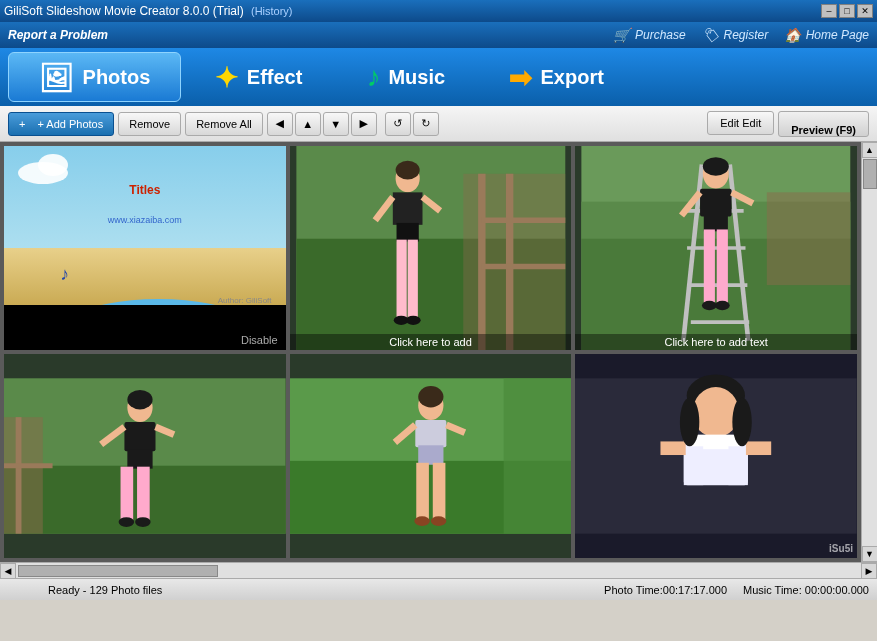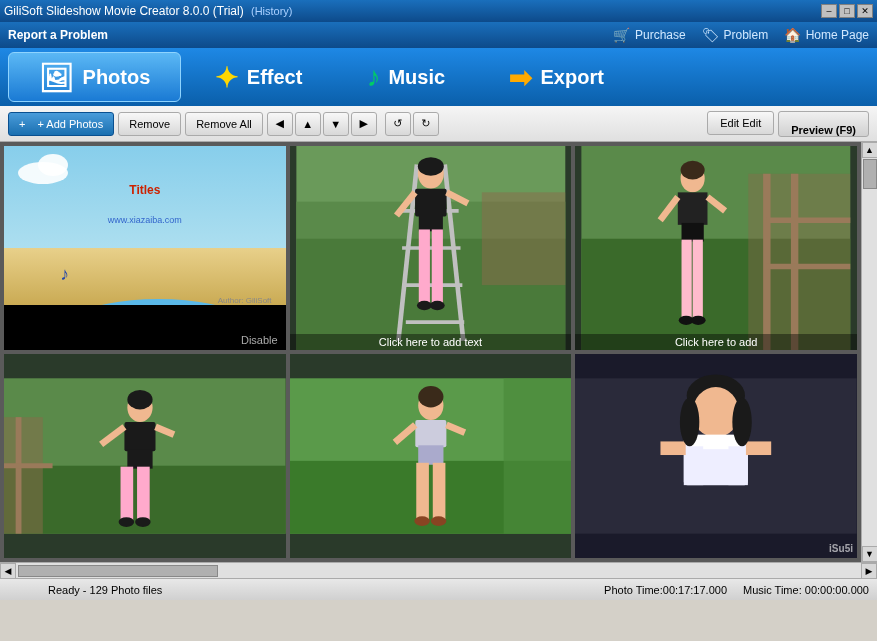--- a/index.html
+++ b/index.html
@@ -27,21 +27,21 @@
     #menu-bar {
       background: linear-gradient(to bottom, #1a6fbc, #0d4a8a);
       height: 26px;
       display: flex;
       align-items: center;
       padding: 0 8px;
       gap: 16px;
       color: white;
       font-size: 12px;
     }
-    #menu-bar .menu-item { color: #d0e8ff; cursor: pointer; display: flex; align-items: center; gap: 4px; }
+    #menu-bar .menu-item { color: #d0e8ff; cursor: pointer; display: flex; align-items: center; gap: 4px; font-style: italic; }
     #menu-bar .report-problem { font-weight: bold; color: white; margin-right: auto; }
 
     
     #nav-tabs {
       background: linear-gradient(to bottom, #1e88e5, #0a5faa);
       height: 58px;
       display: flex;
       align-items: center;
       padding: 4px 8px;
       gap: 4px;
@@ -258,21 +258,21 @@
 </div>
 
 <div id="menu-bar">
   <span class="menu-item report-problem">Report a Problem</span>
   <span class="menu-item">
     <span style="font-size:14px;">🛒</span>
     <span>Purchase</span>
   </span>
   <span class="menu-item">
     <span style="font-size:14px;">🏷</span>
-    <span>Problem</span>
+    <span>Register</span>
   </span>
   <span class="menu-item">
     <span style="font-size:14px;">🏠</span>
     <span>Home Page</span>
   </span>
 </div>
 
 <div id="nav-tabs">
   <div class="nav-tab active">
     <span class="tab-icon">🖼</span>
@@ -339,57 +339,20 @@
           <div style="position:absolute;top:34%;left:50%;transform:translateX(-50%);color:#3366cc;font-size:9px;white-space:nowrap;">www.xiazaiba.com</div>
 
           <div style="position:absolute;bottom:32%;left:20%;color:#2244aa;font-size:18px;">♪</div>
 
           <div style="position:absolute;bottom:22%;right:5%;color:#888;font-size:8px;margin-top:12px;">Author: GiliSoft</div>
 
           <div style="position:absolute;bottom:0;width:100%;height:22%;background:black;"></div>
         </div>
       </div>
       <div class="disable-label">Disable</div>
-    </div>
-
-    <div class="photo-cell" style="position:relative;overflow:hidden;background:#2a3a2a;">
-      <svg class="photo-svg" viewBox="0 0 290 220">
-
-        <rect width="290" height="220" fill="#6a9a5a"></rect>
-
-        <rect x="0" y="80" width="290" height="140" fill="#4a7a3a"></rect>
-        <rect x="0" y="60" width="290" height="40" fill="#5a8a4a"></rect>
-
-        <rect x="200" y="50" width="90" height="100" fill="#8a6a4a" opacity="0.5"></rect>
-
-        <line x1="130" y1="20" x2="110" y2="210" stroke="#c0c0c0" stroke-width="5"></line>
-        <line x1="160" y1="20" x2="180" y2="210" stroke="#c0c0c0" stroke-width="5"></line>
-        <line x1="112" y1="70" x2="175" y2="70" stroke="#c0c0c0" stroke-width="4"></line>
-        <line x1="114" y1="110" x2="177" y2="110" stroke="#c0c0c0" stroke-width="4"></line>
-        <line x1="116" y1="150" x2="179" y2="150" stroke="#c0c0c0" stroke-width="4"></line>
-        <line x1="118" y1="190" x2="181" y2="190" stroke="#c0c0c0" stroke-width="4"></line>
-
-        <ellipse cx="145" cy="30" rx="14" ry="16" fill="#f0b890"></ellipse>
-
-        <ellipse cx="145" cy="22" rx="14" ry="10" fill="#1a1a1a"></ellipse>
-
-        <rect x="128" y="46" width="34" height="30" fill="#1a1a1a" rx="2"></rect>
-
-        <line x1="128" y1="50" x2="108" y2="75" stroke="#f0b890" stroke-width="7"></line>
-        <line x1="162" y1="50" x2="185" y2="62" stroke="#f0b890" stroke-width="7"></line>
-
-        <rect x="132" y="74" width="26" height="18" fill="#1a1a1a"></rect>
-
-        <rect x="132" y="90" width="12" height="80" fill="#ffaacc"></rect>
-        <rect x="146" y="90" width="12" height="80" fill="#ffaacc"></rect>
-
-        <ellipse cx="138" cy="172" rx="8" ry="5" fill="#1a1a1a"></ellipse>
-        <ellipse cx="152" cy="172" rx="8" ry="5" fill="#1a1a1a"></ellipse>
-      </svg>
-      <div class="cell-caption">Click here to add text</div>
     </div>
 
     <div class="photo-cell" style="position:relative;overflow:hidden;background:#2a3a2a;">
       <svg class="photo-svg" viewBox="0 0 290 220">
         <rect width="290" height="220" fill="#5a8a4a"></rect>
         <rect x="0" y="100" width="290" height="120" fill="#3a6a2a"></rect>
 
         <rect x="180" y="30" width="110" height="190" fill="#8a6a4a" opacity="0.4"></rect>
         <line x1="200" y1="30" x2="200" y2="220" stroke="#9a7a5a" stroke-width="8"></line>
         <line x1="230" y1="30" x2="230" y2="220" stroke="#9a7a5a" stroke-width="8"></line>
@@ -404,20 +367,57 @@
         <rect x="108" y="83" width="24" height="20" fill="#111"></rect>
         <rect x="108" y="101" width="11" height="85" fill="#ffbbcc"></rect>
         <rect x="120" y="101" width="11" height="85" fill="#ffbbcc"></rect>
         <ellipse cx="113" cy="188" rx="8" ry="5" fill="#111"></ellipse>
         <ellipse cx="126" cy="188" rx="8" ry="5" fill="#111"></ellipse>
       </svg>
       <div class="cell-caption">Click here to add</div>
     </div>
 
     <div class="photo-cell" style="position:relative;overflow:hidden;background:#2a3a2a;">
+      <svg class="photo-svg" viewBox="0 0 290 220">
+
+        <rect width="290" height="220" fill="#6a9a5a"></rect>
+
+        <rect x="0" y="80" width="290" height="140" fill="#4a7a3a"></rect>
+        <rect x="0" y="60" width="290" height="40" fill="#5a8a4a"></rect>
+
+        <rect x="200" y="50" width="90" height="100" fill="#8a6a4a" opacity="0.5"></rect>
+
+        <line x1="130" y1="20" x2="110" y2="210" stroke="#c0c0c0" stroke-width="5"></line>
+        <line x1="160" y1="20" x2="180" y2="210" stroke="#c0c0c0" stroke-width="5"></line>
+        <line x1="112" y1="70" x2="175" y2="70" stroke="#c0c0c0" stroke-width="4"></line>
+        <line x1="114" y1="110" x2="177" y2="110" stroke="#c0c0c0" stroke-width="4"></line>
+        <line x1="116" y1="150" x2="179" y2="150" stroke="#c0c0c0" stroke-width="4"></line>
+        <line x1="118" y1="190" x2="181" y2="190" stroke="#c0c0c0" stroke-width="4"></line>
+
+        <ellipse cx="145" cy="30" rx="14" ry="16" fill="#f0b890"></ellipse>
+
+        <ellipse cx="145" cy="22" rx="14" ry="10" fill="#1a1a1a"></ellipse>
+
+        <rect x="128" y="46" width="34" height="30" fill="#1a1a1a" rx="2"></rect>
+
+        <line x1="128" y1="50" x2="108" y2="75" stroke="#f0b890" stroke-width="7"></line>
+        <line x1="162" y1="50" x2="185" y2="62" stroke="#f0b890" stroke-width="7"></line>
+
+        <rect x="132" y="74" width="26" height="18" fill="#1a1a1a"></rect>
+
+        <rect x="132" y="90" width="12" height="80" fill="#ffaacc"></rect>
+        <rect x="146" y="90" width="12" height="80" fill="#ffaacc"></rect>
+
+        <ellipse cx="138" cy="172" rx="8" ry="5" fill="#1a1a1a"></ellipse>
+        <ellipse cx="152" cy="172" rx="8" ry="5" fill="#1a1a1a"></ellipse>
+      </svg>
+      <div class="cell-caption">Click here to add text</div>
+    </div>
+
+    <div class="photo-cell" style="position:relative;overflow:hidden;background:#2a3a2a;">
       <svg class="photo-svg" viewBox="0 0 290 160">
         <rect width="290" height="160" fill="#5a8a4a"></rect>
         <rect x="0" y="90" width="290" height="70" fill="#3a6a2a"></rect>
 
         <rect x="0" y="40" width="40" height="120" fill="#8a6a4a" opacity="0.5"></rect>
         <line x1="15" y1="40" x2="15" y2="160" stroke="#9a7a5a" stroke-width="6"></line>
         <line x1="0" y1="90" x2="50" y2="90" stroke="#9a7a5a" stroke-width="5"></line>
 
         <ellipse cx="140" cy="30" rx="13" ry="15" fill="#f0b890"></ellipse>
         <ellipse cx="140" cy="22" rx="13" ry="10" fill="#1a1a1a"></ellipse>

